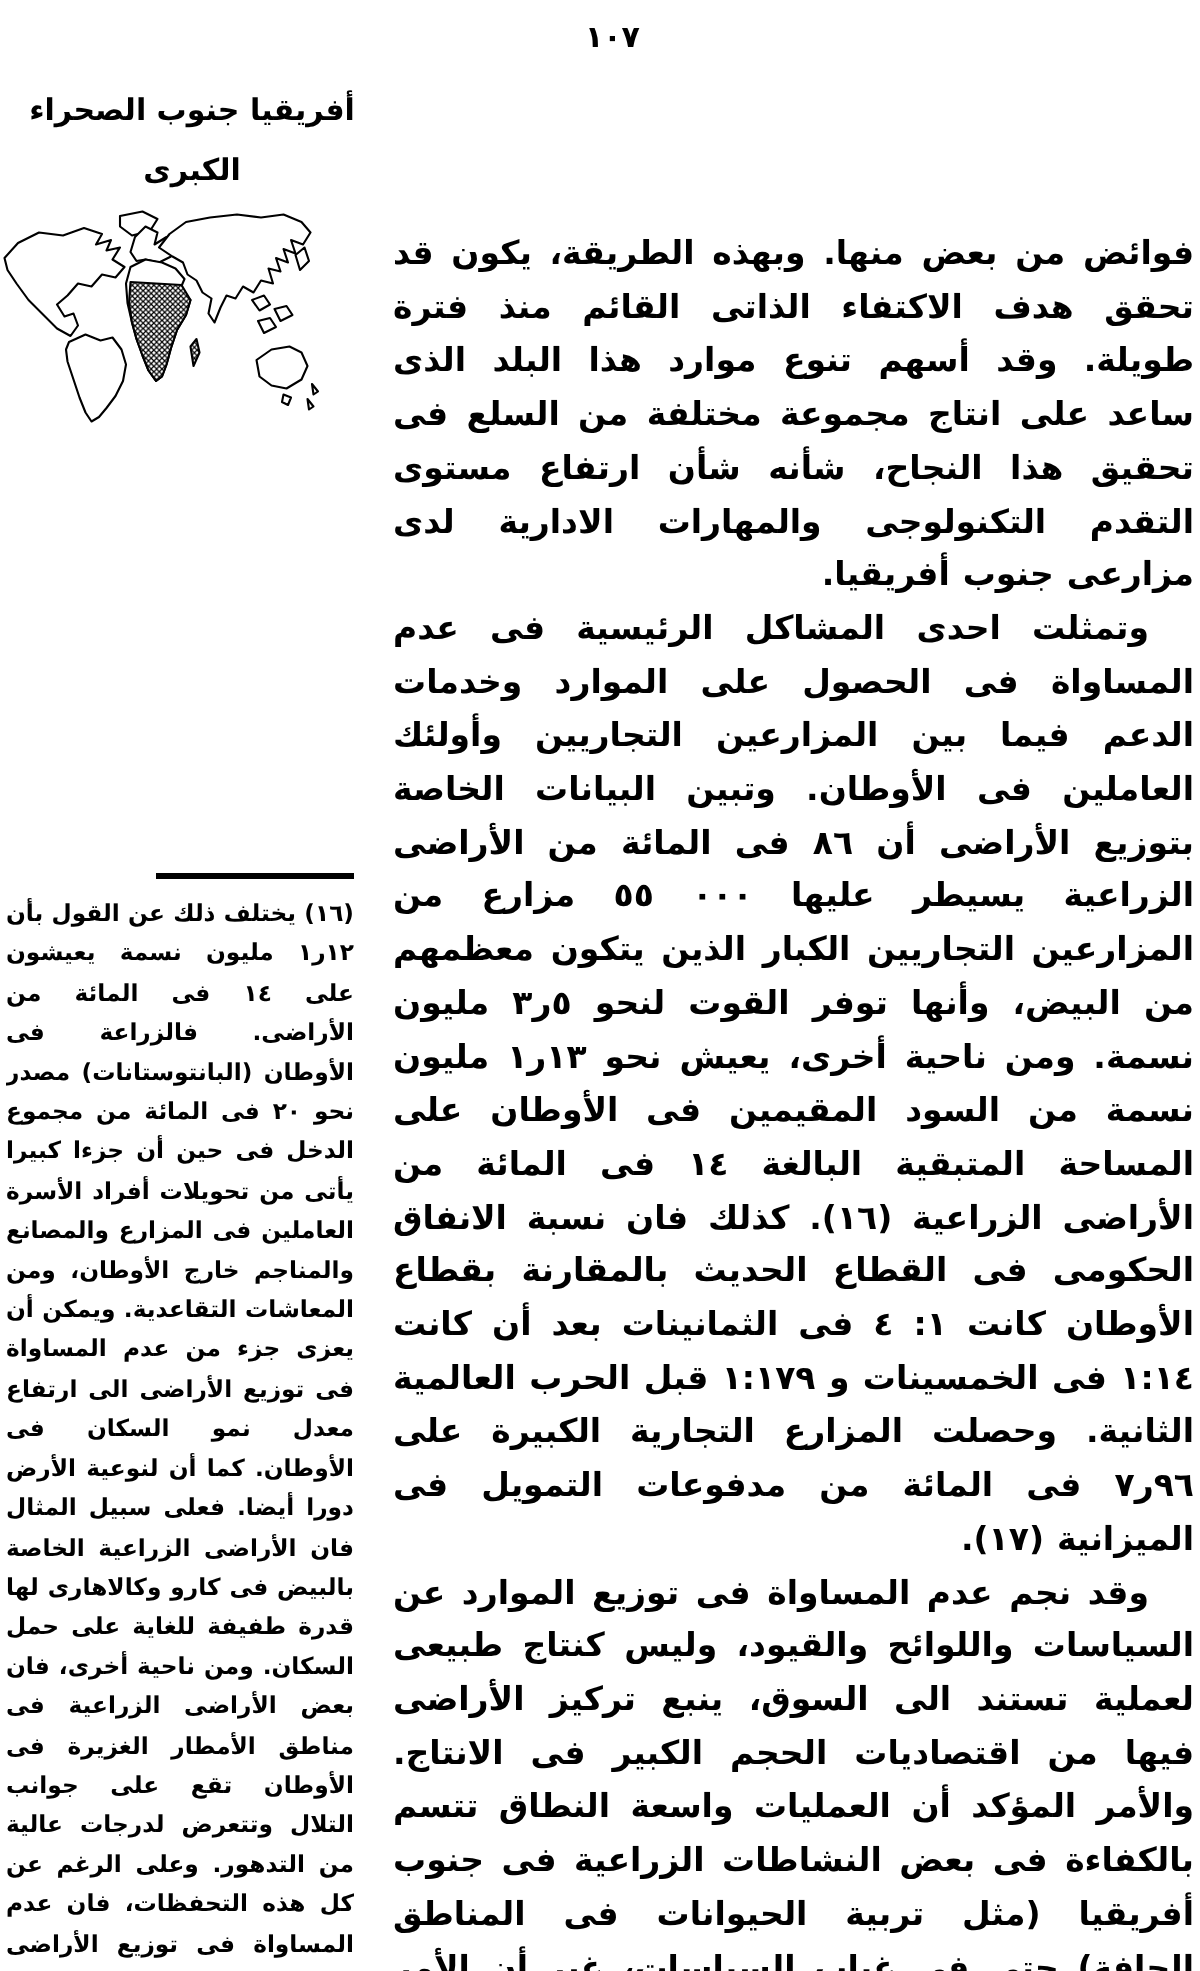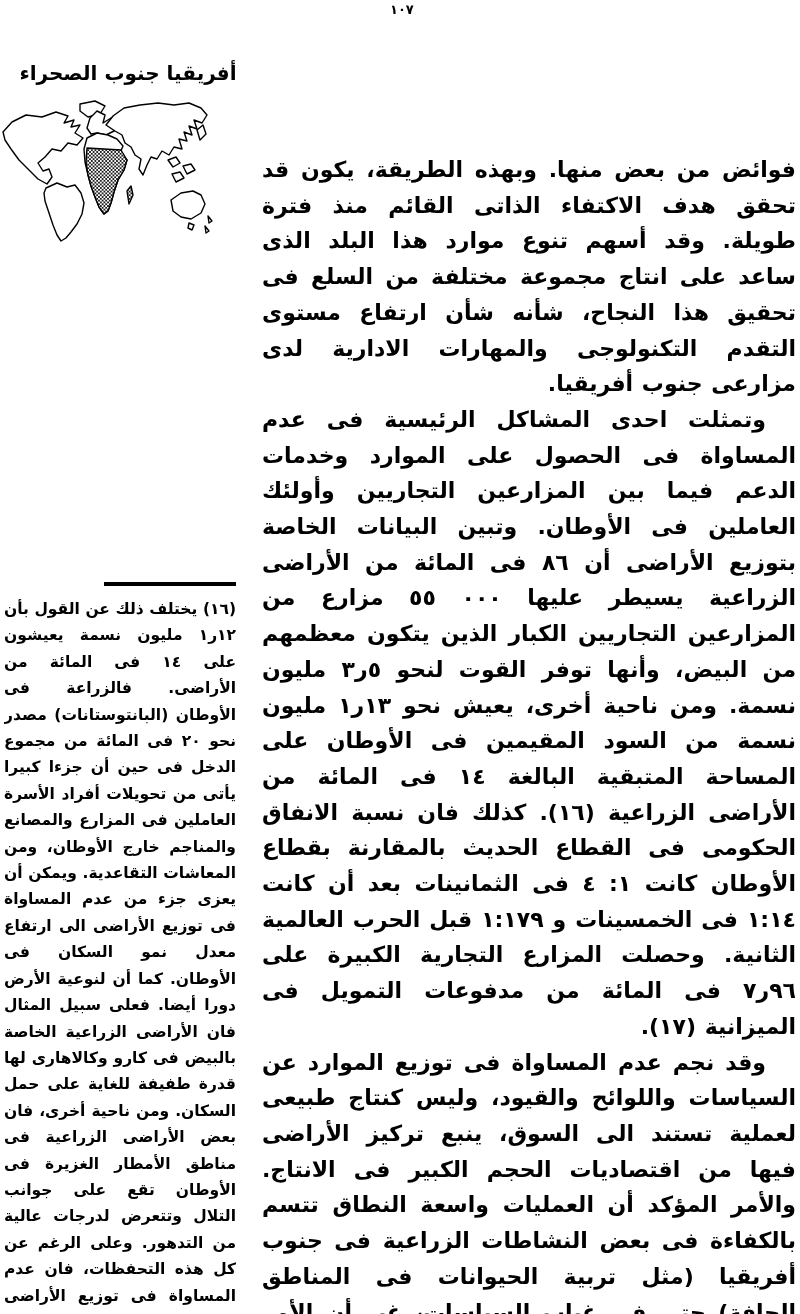--- a/index.html
+++ b/index.html
@@ -3,22 +3,22 @@
 <meta charset="utf-8">
 <style>
   html,body{margin:0;padding:0;}
   body{
     width:800px;height:1314px;
     background:#ffffff;color:#000;
     position:relative;overflow:hidden;
     font-family:"DejaVu Sans",sans-serif;
   }
   .page-number{
-    position:absolute;top:2px;left:390px;
-    font-size:13px;font-weight:bold;direction:rtl;
+    position:absolute;top:12px;left:390px;
+    font-size:20px;font-weight:bold;direction:rtl;
   }
   .sidebar{
     position:absolute;left:0;top:62px;width:256px;
     text-align:center;direction:rtl;
   }
   .sidebar h2{margin:0;font-size:20px;font-weight:bold;line-height:1.1;}
   .sidebar .t2{margin-top:18px;}
   .map-wrap{margin-top:14px;}
   .main-col{
     position:absolute;left:262px;top:152px;width:534px;height:1174px;
@@ -37,20 +37,21 @@
   .footnotes p{margin:0 0 12px 0;}
   svg{display:block;margin:0 auto;}
 </style>
 </head>
 <body>
 
 <div class="page-number">١٠٧</div>
 
 <aside class="sidebar">
   <h2 class="t1">أفريقيا جنوب الصحراء</h2>
+  <h2 class="t2">الكبرى</h2>
   <div class="map-wrap">
     <svg width="256" height="148" viewBox="0 0 256 148">
       <defs>
         <pattern id="xh" width="3.6" height="3.6" patternUnits="userSpaceOnUse">
           <rect width="3.6" height="3.6" fill="#fff"></rect>
           <path d="M0,0 L3.6,3.6 M3.6,0 L0,3.6" stroke="#000" stroke-width="0.8"></path>
         </pattern>
       </defs>
       <g fill="#fff" stroke="#000" stroke-width="1.4" stroke-linejoin="round">
         <path d="M3,34 L12,24 26,17 42,19 56,14 68,18 64,25 74,22 71,29 80,27 75,35 83,40 77,47 68,45 61,53 52,51 45,59 38,65 43,73 49,71 52,79 47,86 38,81 29,72 19,62 11,51 5,42 Z"></path>

